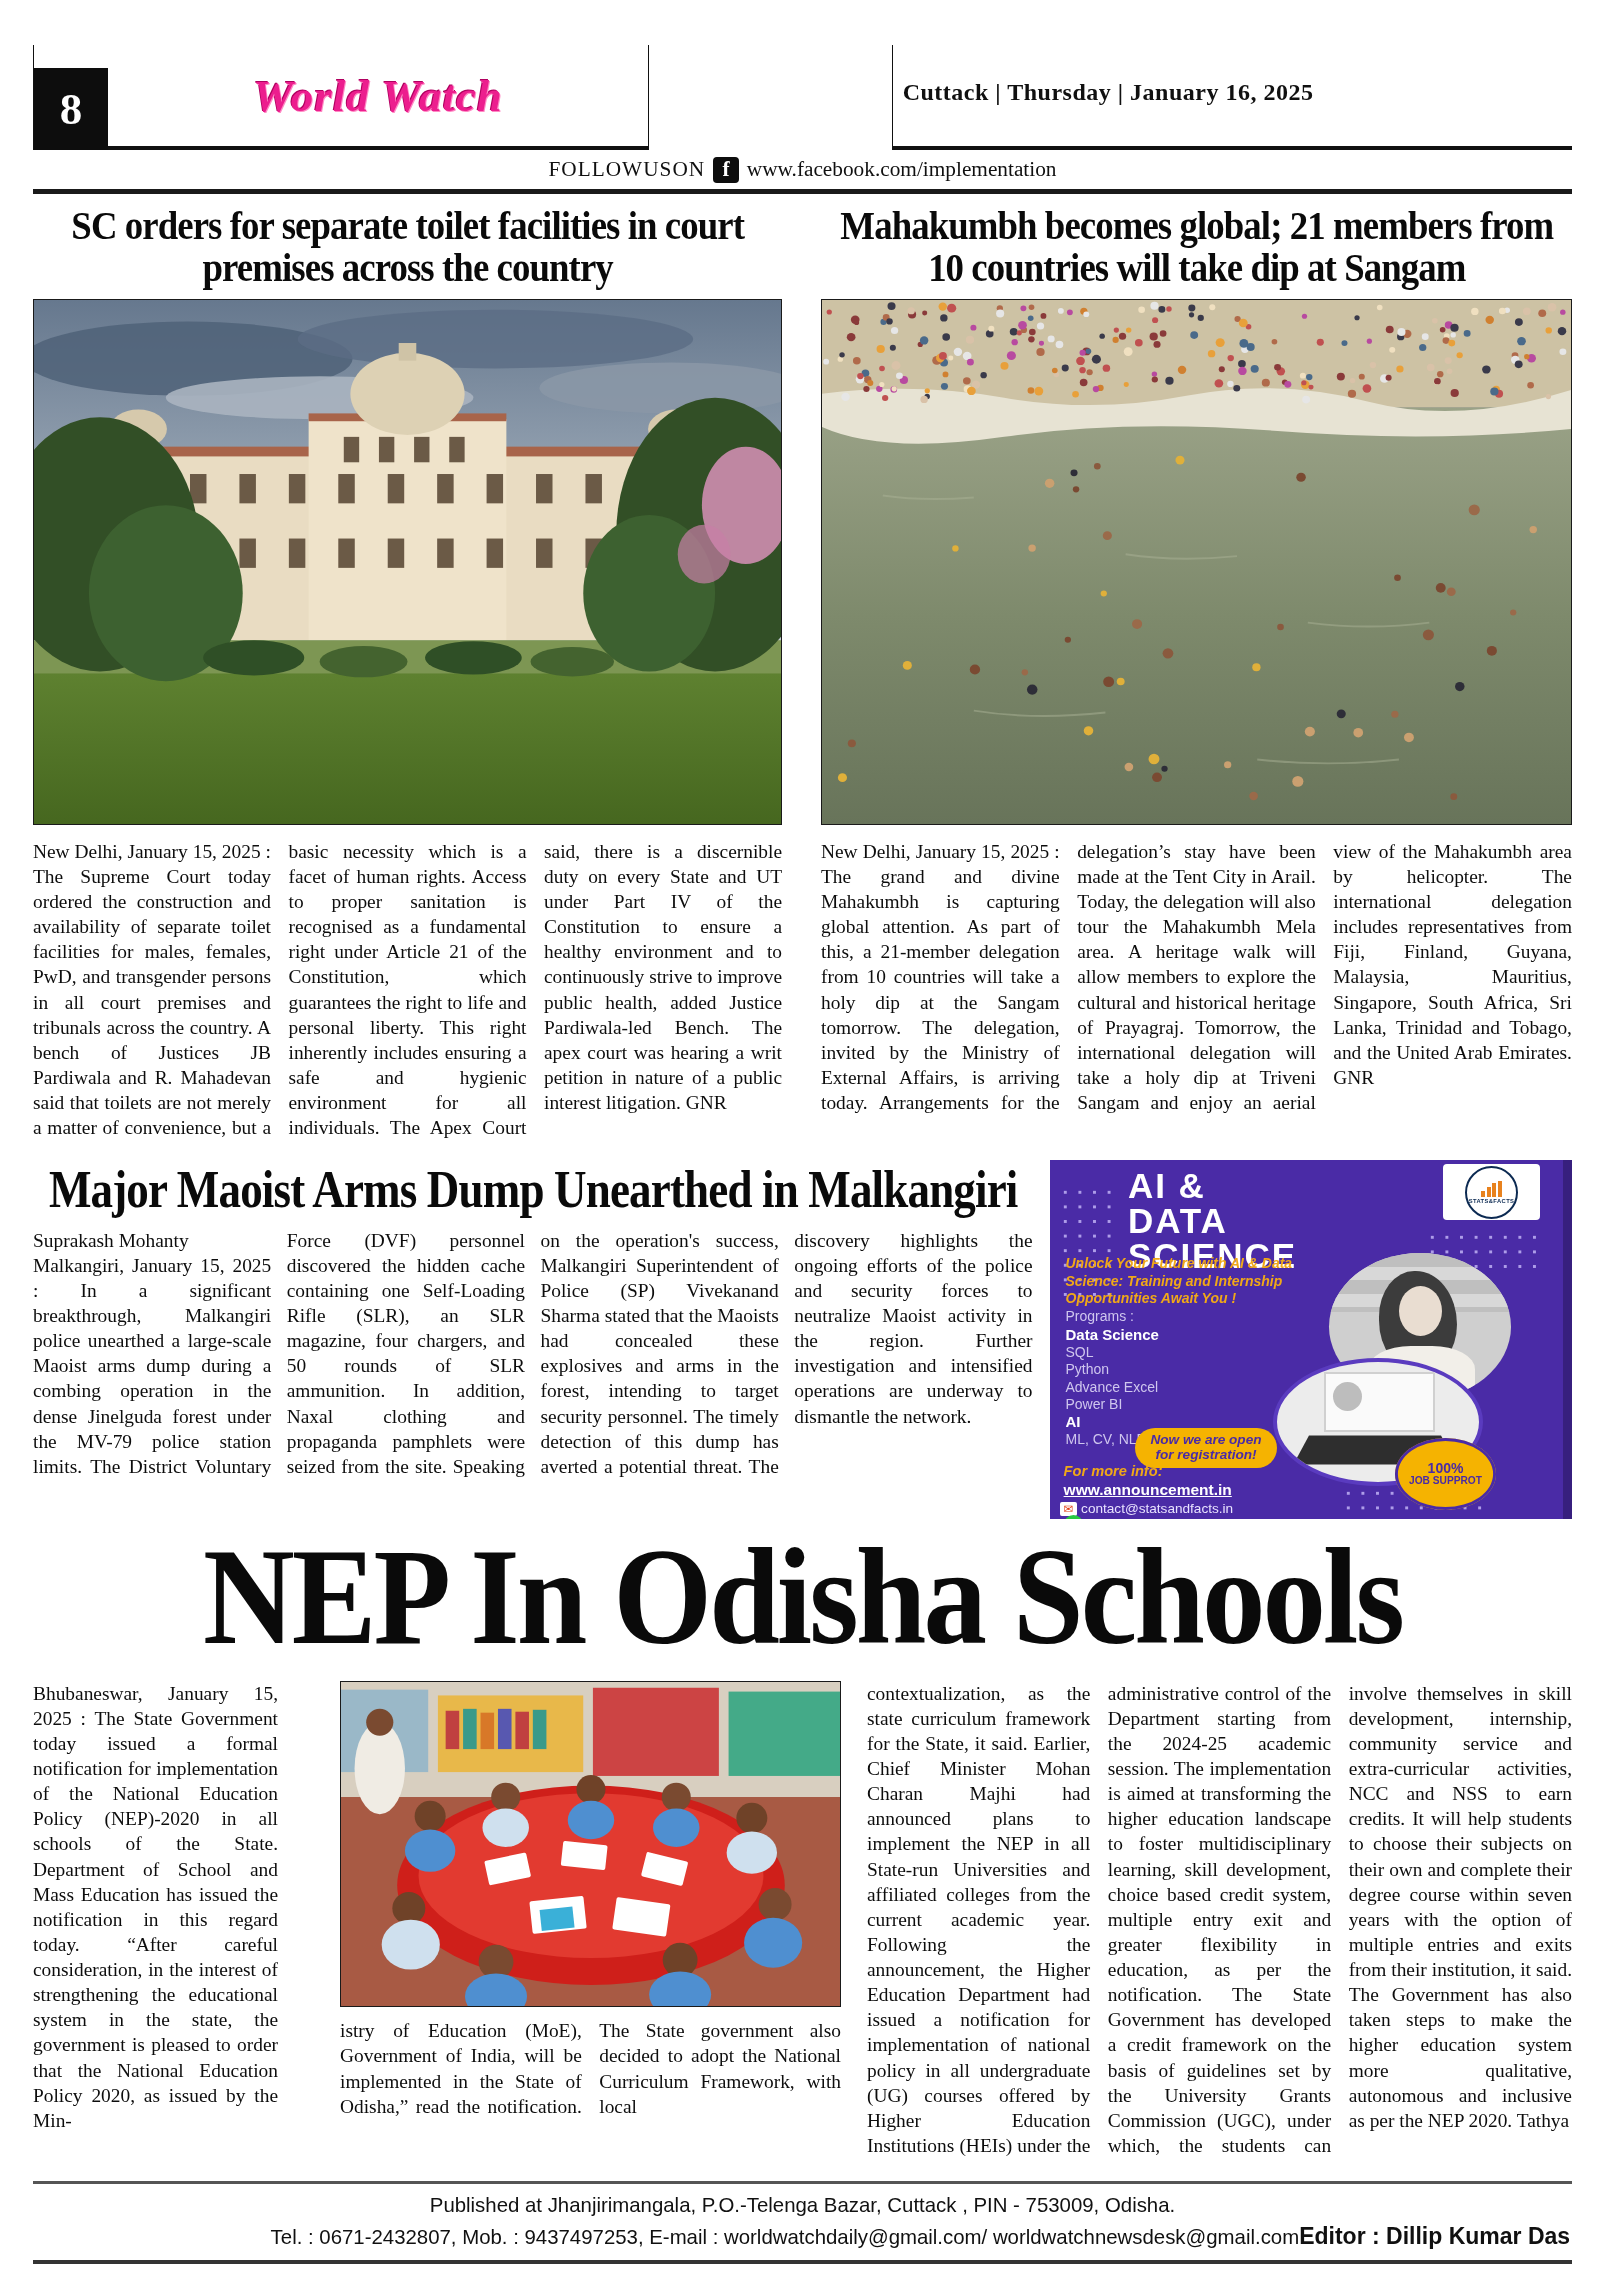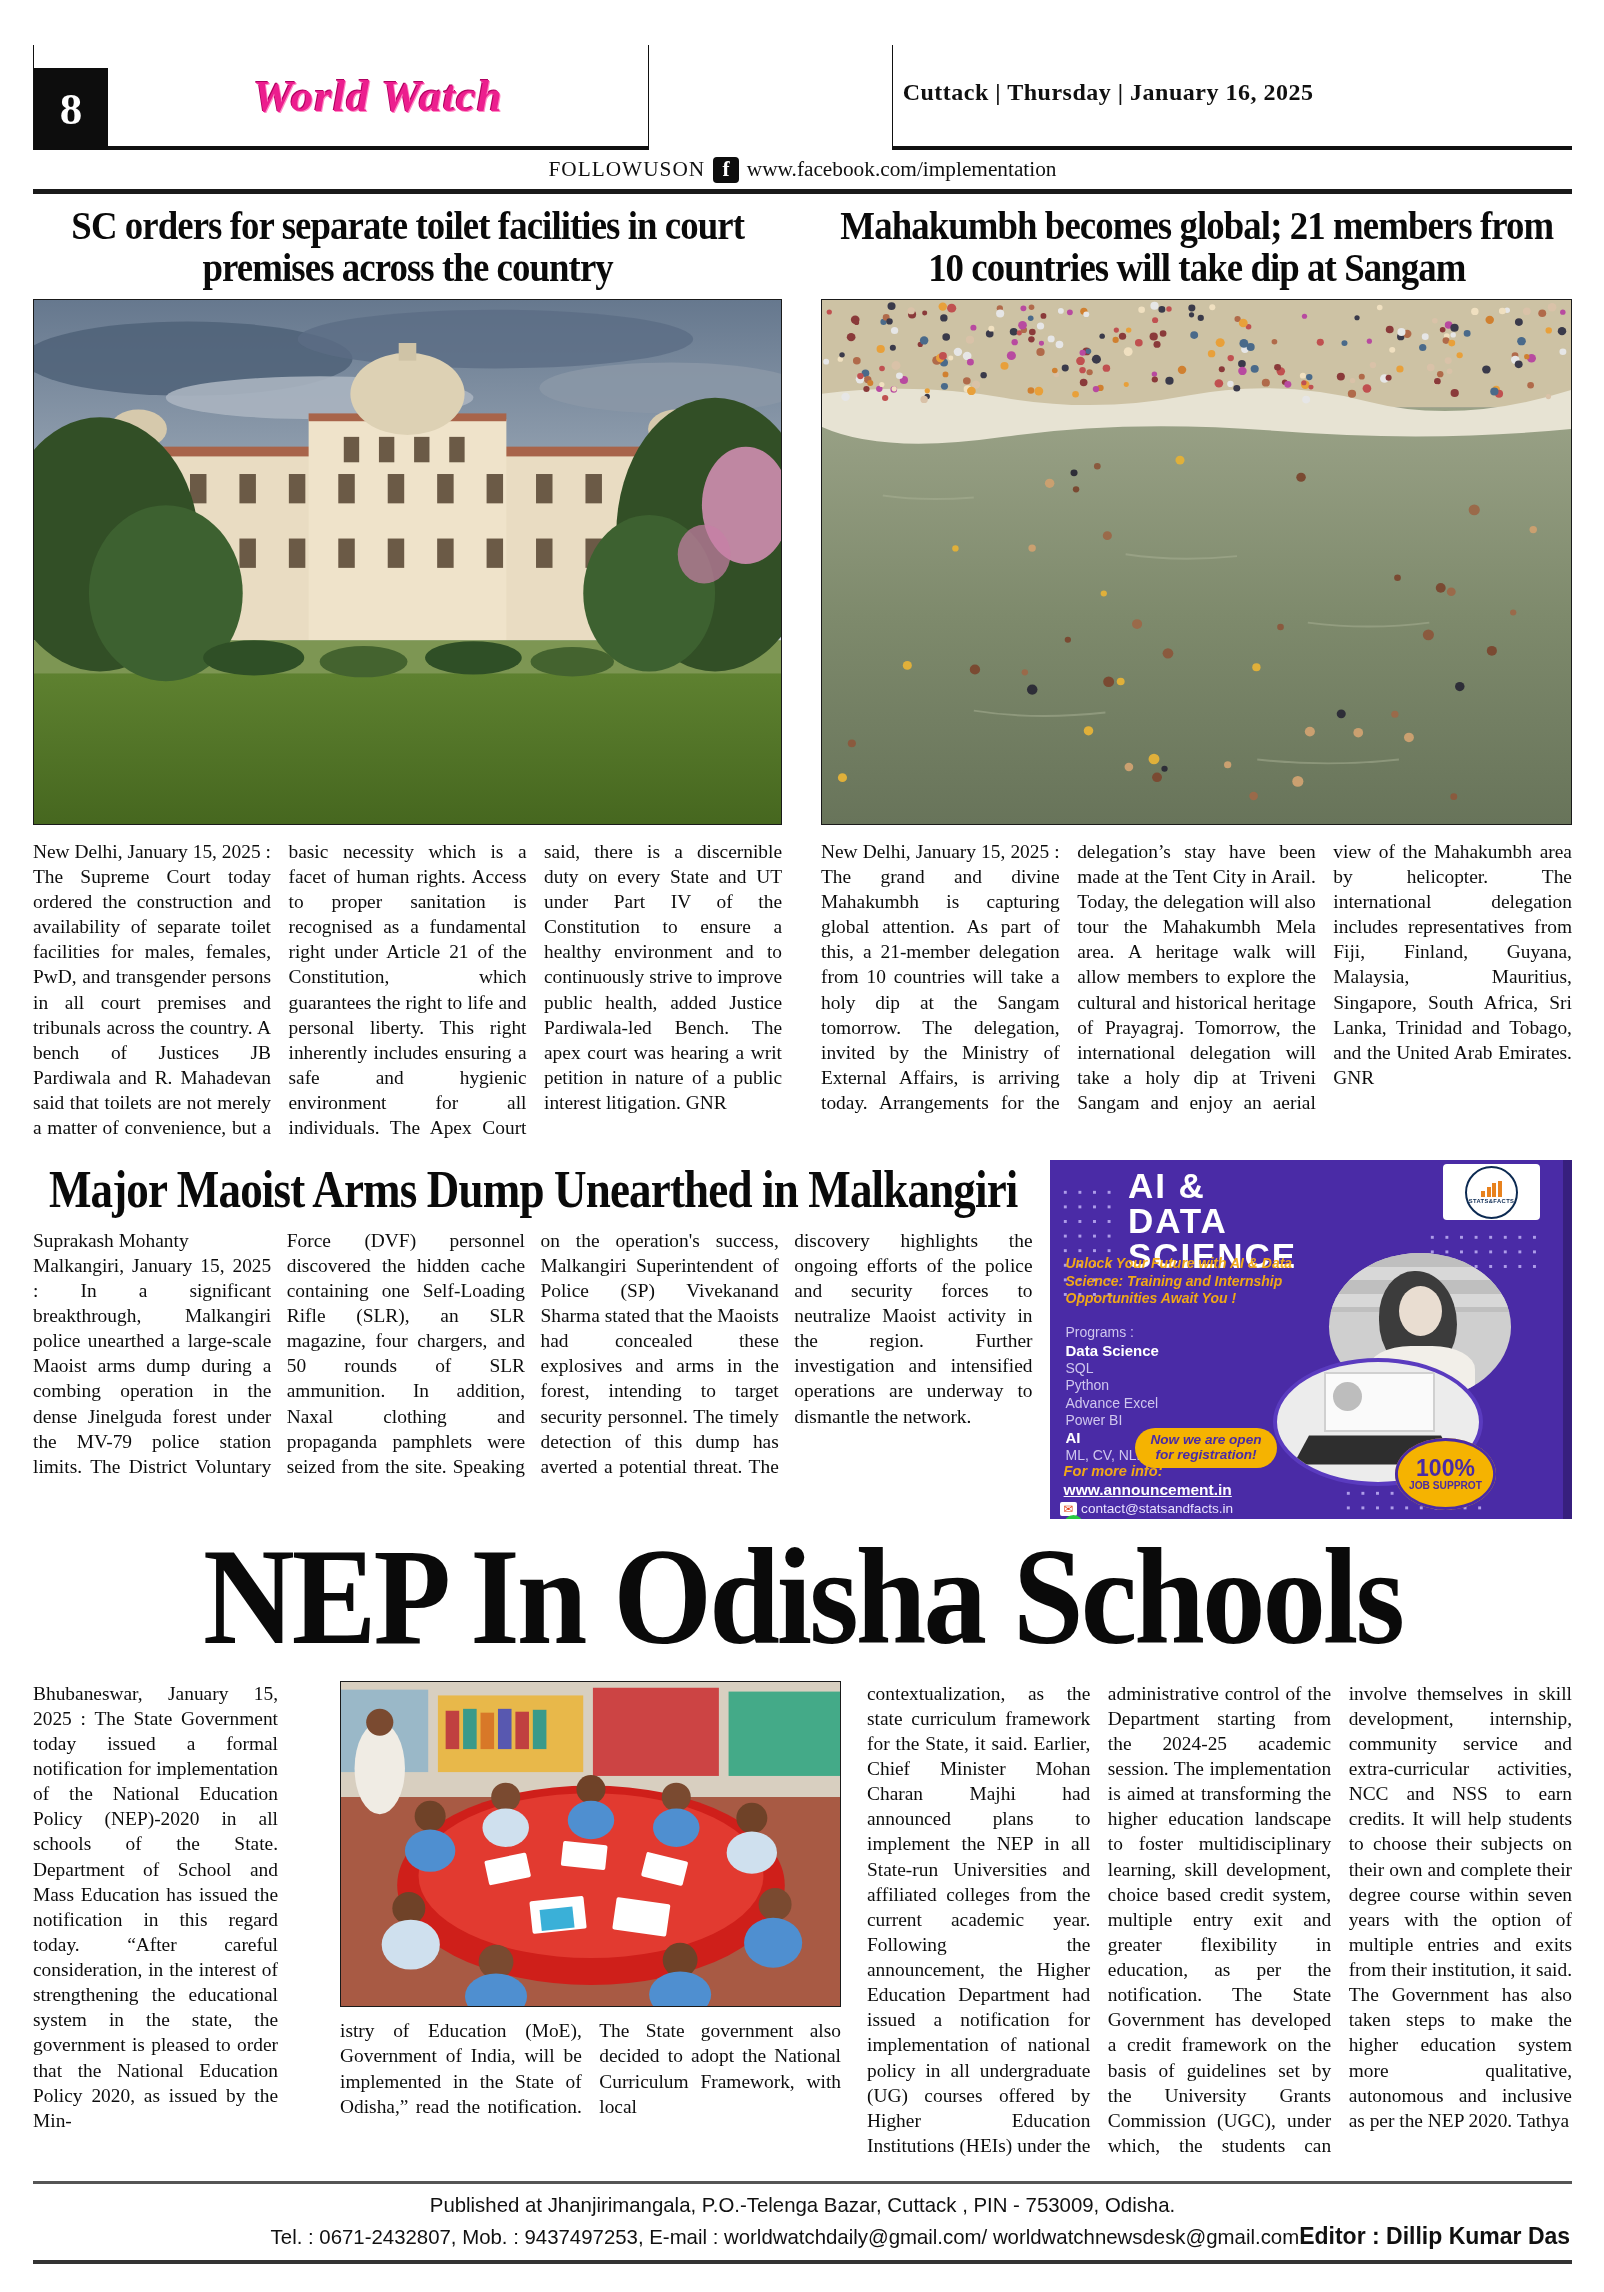--- a/index.html
+++ b/index.html
@@ -59,21 +59,21 @@
   .ad-title{position:absolute;left:78px;top:7.8px;color:#fff;font-weight:bold;font-size:35px;line-height:1.0;letter-spacing:1.9px;}
   .ad-logo{position:absolute;right:23px;top:3.9px;width:97px;height:56px;background:#fff;border-radius:3.9px;
      display:flex;align-items:center;justify-content:center;}
   .seal{width:49px;height:49px;border-radius:50%;border:2.9px solid #0c2a52;display:flex;flex-direction:column;
      align-items:center;justify-content:center;gap:1px;}
   .seal .bars{display:flex;align-items:flex-end;gap:1.9px;height:15.5px;}
   .seal .bars i{display:block;width:3.9px;background:#e8821e;}
   .seal .logo-text{font-size:5.8px;font-weight:bold;color:#0c2a52;letter-spacing:0.4px;}
   .ad-sub{position:absolute;left:15.5px;top:95px;width:243px;color:#f0a818;font-style:italic;font-weight:bold;
      font-size:14px;line-height:1.22;}
-  .ad-programs{position:absolute;left:15.5px;top:164px;color:#cfc6ee;font-size:14px;line-height:1.23;}
+  .ad-programs{position:absolute;left:15.5px;top:148px;color:#cfc6ee;font-size:14px;line-height:1.23;}
   .ad-programs .strong{color:#fff;font-weight:bold;font-size:15px;}
   .ad-pill{position:absolute;left:85px;top:268px;background:#f5b301;color:#4a2ba6;font-weight:bold;font-style:italic;
      font-size:13.6px;line-height:1.1;padding:4.9px 15.5px;border-radius:21.3px;text-align:center;}
   .ad-info{position:absolute;left:13.6px;top:303px;color:#f0a818;font-style:italic;font-weight:bold;font-size:14.6px;}
   .ad-site{position:absolute;left:13.6px;top:321px;color:#fff;font-weight:bold;font-size:15.5px;text-decoration:underline;}
   .ad-email-row{position:absolute;left:9.7px;top:341px;display:flex;align-items:center;gap:3.9px;color:#e8e2ff;font-size:13.6px;}
   .env-icon{display:inline-flex;width:17.5px;height:13.6px;background:#fff;border-radius:1.9px;color:#e03a10;
      align-items:center;justify-content:center;font-size:11.6px;line-height:1;}
   .ad-phones{position:absolute;left:41px;top:357px;color:#cfc6ee;font-size:10.7px;line-height:1.2;}
   .wa-icon{position:absolute;left:13.6px;top:355px;width:19.4px;height:19.4px;border-radius:50%;background:#28c840;color:#fff;
@@ -86,21 +86,21 @@
   .ad-photo .shirt{position:absolute;left:39px;top:93px;width:107px;height:58px;background:#f2efe9;border-radius:40% 40% 0 0;}
   .ad-laptop{position:absolute;left:223px;top:198px;width:202px;height:120px;border-radius:50%;
      border:4.9px solid #5a3bbf;background:#ececec;overflow:hidden;}
   .ad-laptop .screen{position:absolute;left:47px;top:9.7px;width:107px;height:56px;background:#fafafa;border:2.9px solid #d0d0d0;}
   .ad-laptop .thumb{position:absolute;left:56px;top:19.4px;width:29px;height:29px;background:#bdbdbd;border-radius:50%;}
   .ad-laptop .kbd{position:absolute;left:25px;top:70px;width:146px;height:33px;background:#2e2e2e;
      transform:perspective(78px) rotateX(30deg);}
   .ad-badge{position:absolute;left:345px;top:278px;width:101px;height:72px;border-radius:50%;background:#f5b301;
      box-shadow:inset 0 0 0 2.9px #4a2ba6;display:flex;flex-direction:column;align-items:center;justify-content:center;
      color:#4a2ba6;font-weight:bold;}
-  .ad-badge .b1{font-size:23px;line-height:1;}
+  .ad-badge .b1{font-size:14px;line-height:1;}
   .ad-badge .b2{font-size:10.2px;line-height:1.2;}
 
   
   .nep-body{display:flex;gap:26px;height:491px;margin-top:3.9px;}
   .nep-c1{width:245px;}
   .nep-mid{width:501px;display:flex;flex-direction:column;padding-left:36px;}
   .nep-mid .photo-frame{height:324px;margin-top:0;flex:none;}
   .nep-under{margin-top:11.6px;height:146px;}
   .nep-right{flex:1;min-width:0;}
   .nep-c1 .body-text,.nep-right .body-text{height:100%;}

